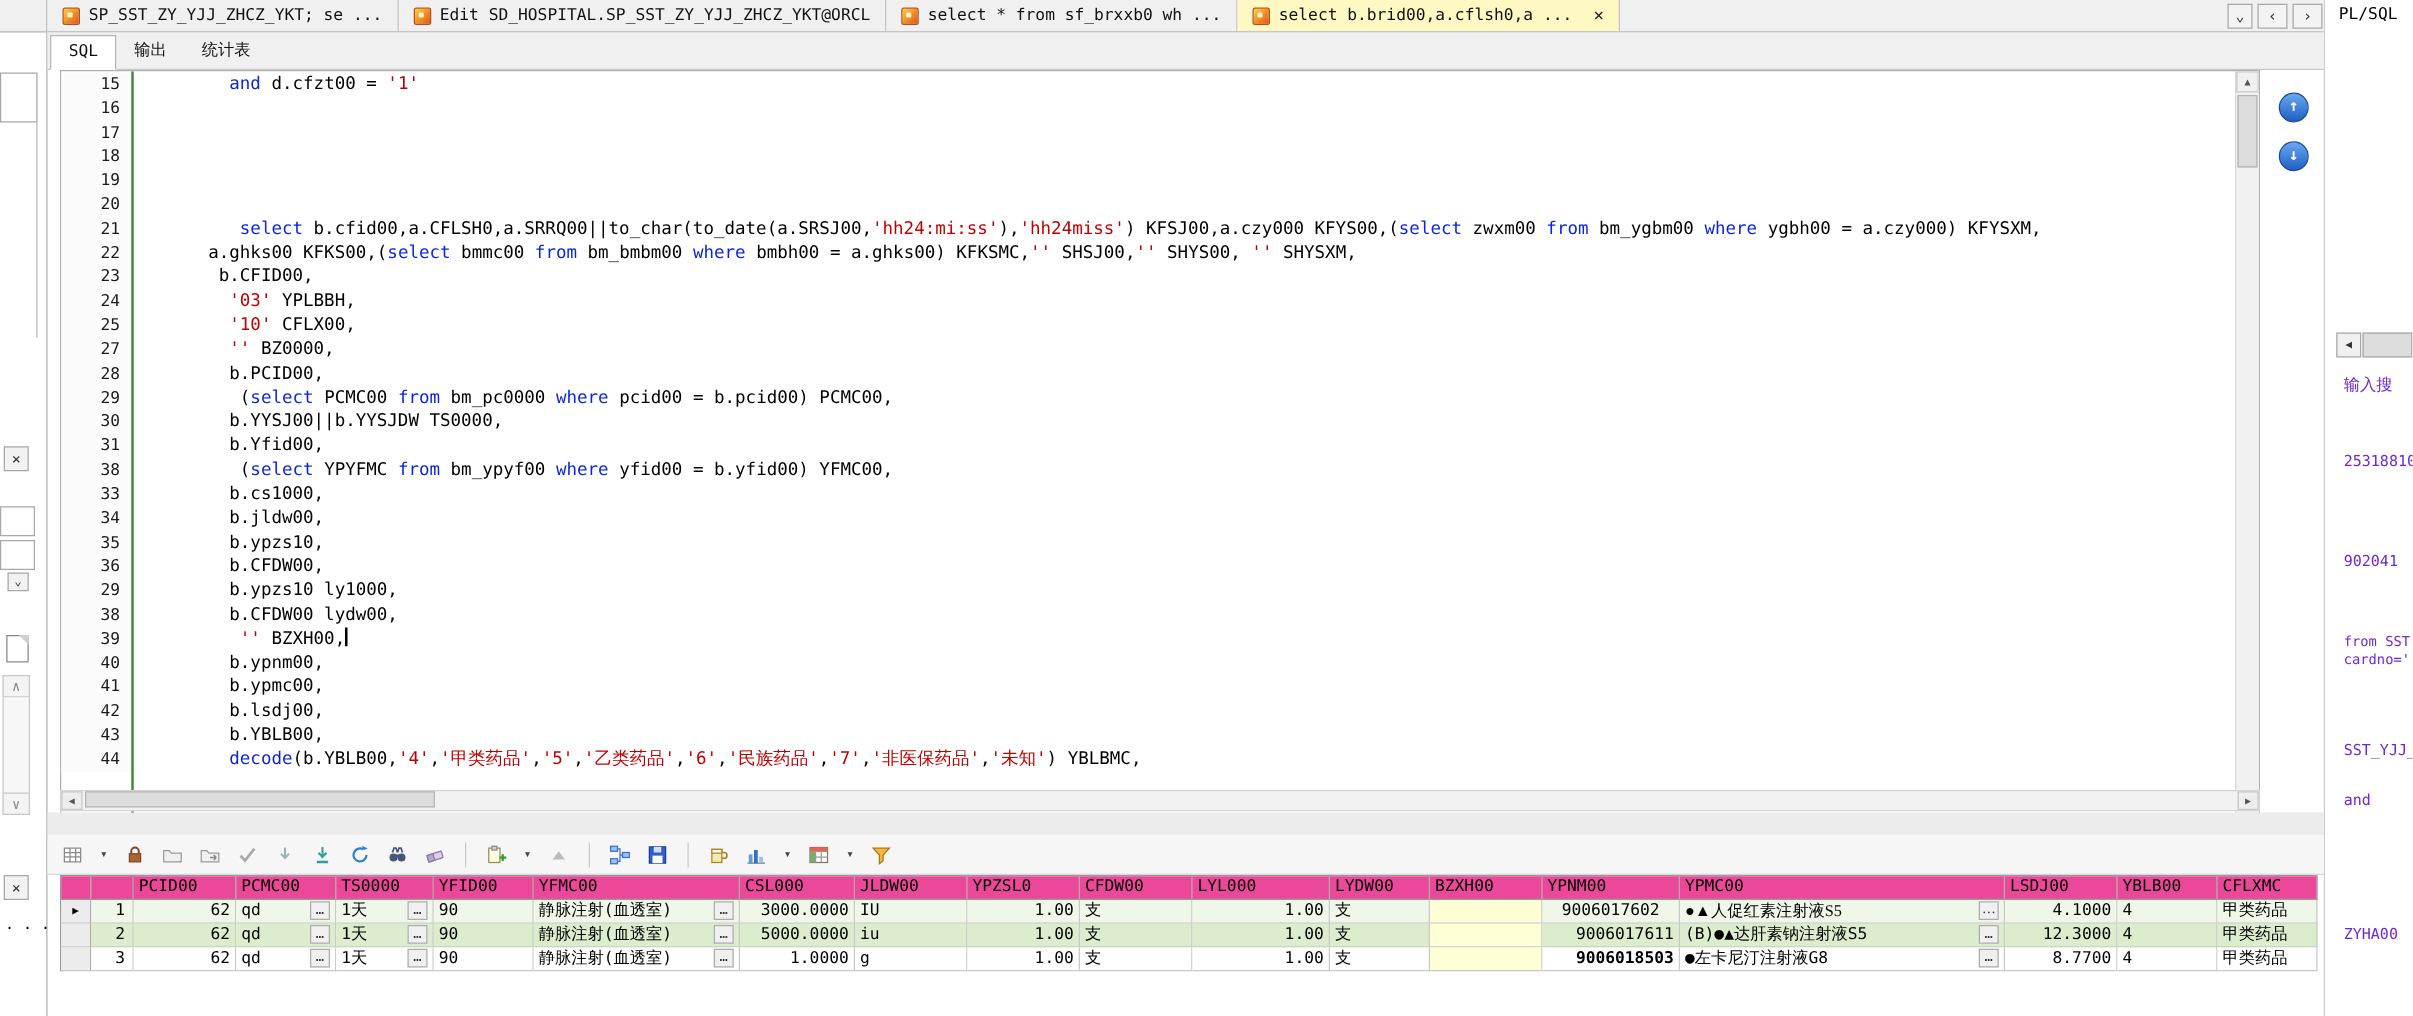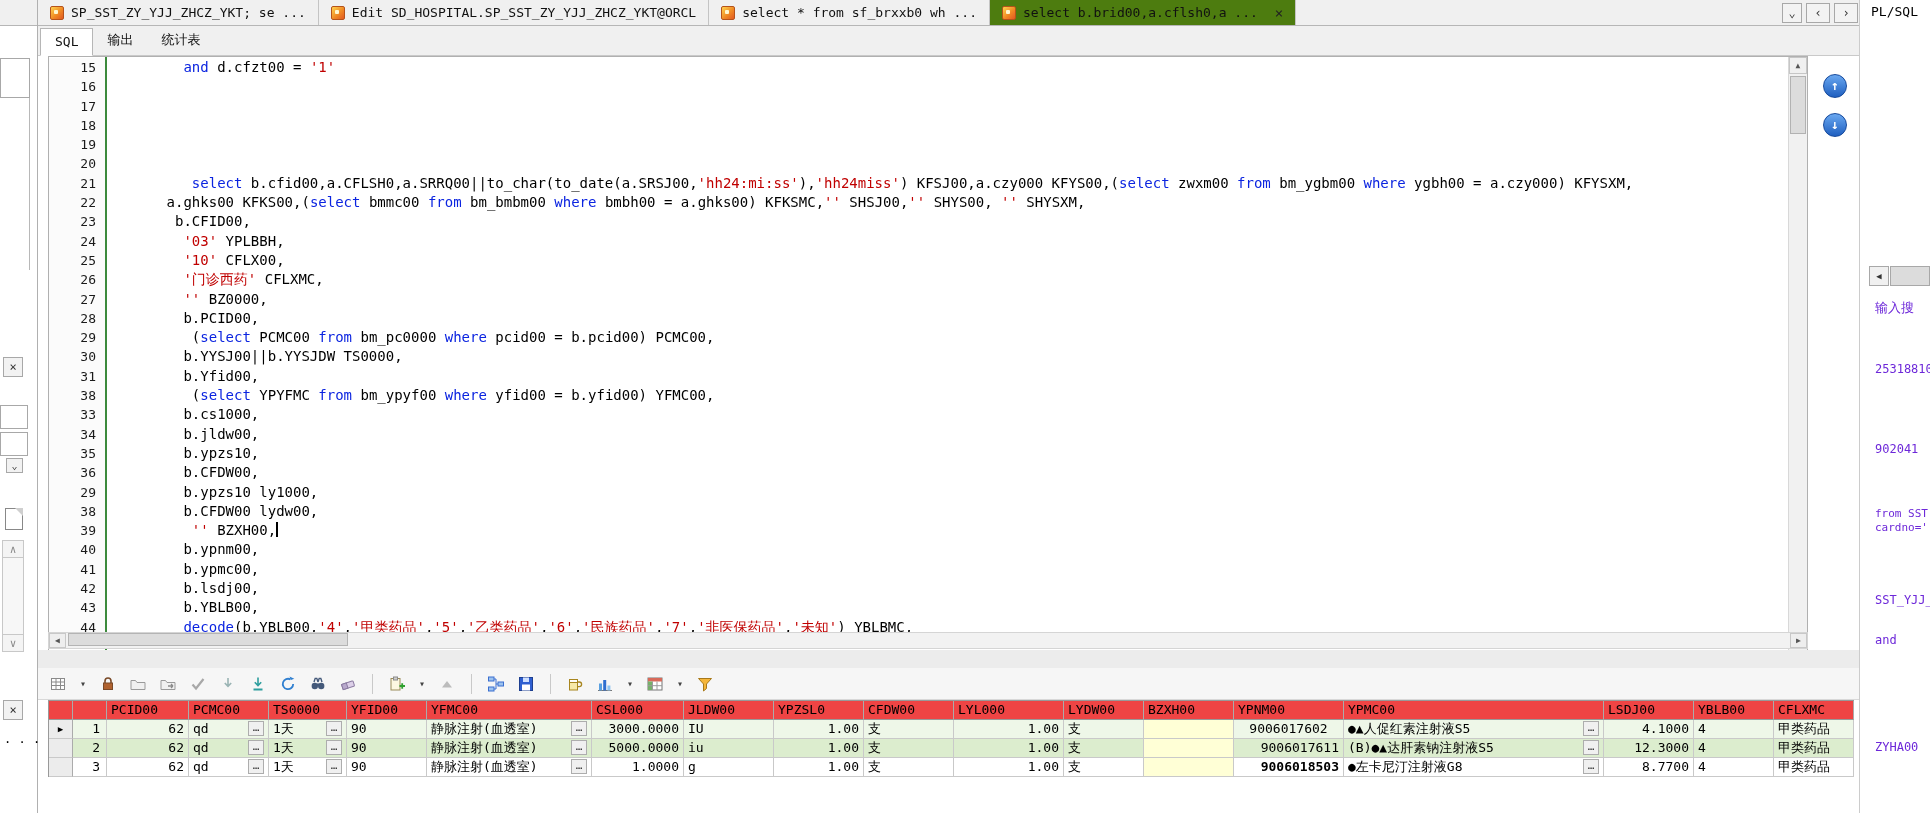--- a/index.html
+++ b/index.html
@@ -10,21 +10,21 @@
 
 #main{position:absolute;left:37px;top:0;width:1823px;height:813px;background:#fff;
       border-left:1px solid #b0b0b0;border-right:1px solid #cccccc}
 .corner{position:absolute;left:0;top:0;width:37px;height:26px;background:#f0f0f0;border-bottom:1px solid #b6b6b6}
 
 
 .tabbar{position:absolute;left:0;top:0;width:100%;height:26px;background:#f0f0f0;
         border-bottom:1px solid #b6b6b6;display:flex;overflow:hidden}
 .mditab{display:flex;align-items:center;gap:7px;padding:0 12px;border-right:1px solid #c4c4c4;
         font-size:13px;white-space:nowrap;color:#111}
-.mditab.active{background:#4d7c0f}
+.mditab.active{background:#fef9c3}
 .tabicon{width:14px;height:14px;flex:0 0 14px;border-radius:2px;position:relative;
          background:linear-gradient(135deg,#ffd34d,#f08a24 55%,#e25822);border:1px solid #b5521a}
 .tabicon:after{content:"";position:absolute;left:3px;top:3px;width:4px;height:4px;background:#fff7d0;border-radius:1px}
 .tabclose{margin-left:10px;font-size:14px;color:#222}
 .tabnav{position:absolute;top:3px;height:20px;display:flex;align-items:center;justify-content:center;
         background:#f3f3f3;border:1px solid #a8a8a8;font-size:12px;color:#333}
 #tn1{left:1744px;width:20px}#tn2{left:1768px;width:24px}#tn3{left:1796px;width:24px}
 
 
 .edittabs{position:absolute;left:0;top:26px;width:100%;height:30px;background:#f0f0f0;
@@ -60,21 +60,21 @@
           border-bottom:1px solid #d8d8d8;display:flex;align-items:center;padding-left:10px;gap:10px}
 .tbico{width:20px;height:20px;display:flex;align-items:center;justify-content:center}
 .tbsep{width:1px;height:20px;background:#c9c9c9;margin:0 4px}
 .tbdrop{width:10px;display:flex;align-items:center;justify-content:center;font-size:10px;color:#444}
 
 
 .grid{position:absolute;left:10px;top:700px;border-top:1px solid #999;border-left:1px solid #999}
 .grow{display:flex}
 .gc{height:19px;line-height:18px;font-size:13px;padding:0 4px;border-right:1px solid #c9c9c9;
     border-bottom:1px solid #c9c9c9;overflow:hidden;white-space:nowrap;background:#fff}
-.gh{background:#ef4444;border-right:1px solid #ababab;border-bottom:1px solid #999}
+.gh{background:#ec4899;border-right:1px solid #ababab;border-bottom:1px solid #999}
 .gsel2{background:#ececec;text-align:center;font-size:9px;padding:0;border-right:1px solid #ababab}
 .gnum{text-align:right;padding-right:6px}
 .right{text-align:right}
 .r0 .gc{background:#eef7e8}
 .r1 .gc{background:#dcedce}
 .r0 .gsel2,.r1 .gsel2{background:#ececec}
 .nullc{background:#ffffd6 !important}
 .ellip{float:right;width:16px;height:15px;line-height:11px;text-align:center;border:1px solid #adadad;
        background:#f0f0f0;font-size:11px;margin-top:1px;color:#333}
 
@@ -148,21 +148,20 @@
         <div class="cl"><span class="ln">16</span><span class="ct"></span></div>
         <div class="cl"><span class="ln">17</span><span class="ct"></span></div>
         <div class="cl"><span class="ln">18</span><span class="ct"></span></div>
         <div class="cl"><span class="ln">19</span><span class="ct"></span></div>
         <div class="cl"><span class="ln">20</span><span class="ct"></span></div>
         <div class="cl"><span class="ln">21</span><span class="ct"><span>         </span><span class="kw">select</span><span> b.cfid00,a.CFLSH0,a.SRRQ00||to_char(to_date(a.SRSJ00,</span><span class="st">'hh24:mi:ss'</span><span>),</span><span class="st">'hh24miss'</span><span>) KFSJ00,a.czy000 KFYS00,(</span><span class="kw">select</span><span> zwxm00 </span><span class="kw">from</span><span> bm_ygbm00 </span><span class="kw">where</span><span> ygbh00 = a.czy000) KFYSXM,</span></span></div>
         <div class="cl"><span class="ln">22</span><span class="ct"><span>      a.ghks00 KFKS00,(</span><span class="kw">select</span><span> bmmc00 </span><span class="kw">from</span><span> bm_bmbm00 </span><span class="kw">where</span><span> bmbh00 = a.ghks00) KFKSMC,</span><span class="st">''</span><span> SHSJ00,</span><span class="st">''</span><span> SHYS00, </span><span class="st">''</span><span> SHYSXM,</span></span></div>
         <div class="cl"><span class="ln">23</span><span class="ct"><span>       b.CFID00,</span></span></div>
         <div class="cl"><span class="ln">24</span><span class="ct"><span>        </span><span class="st">'03'</span><span> YPLBBH,</span></span></div>
         <div class="cl"><span class="ln">25</span><span class="ct"><span>        </span><span class="st">'10'</span><span> CFLX00,</span></span></div>
-        <div class="cl"><span class="ln">26</span><span class="ct"><span>        </span><span class="st">'门诊西药'</span><span> CFLXMC,</span></span></div>
         <div class="cl"><span class="ln">27</span><span class="ct"><span>        </span><span class="st">''</span><span> BZ0000,</span></span></div>
         <div class="cl"><span class="ln">28</span><span class="ct"><span>        b.PCID00,</span></span></div>
         <div class="cl"><span class="ln">29</span><span class="ct"><span>         (</span><span class="kw">select</span><span> PCMC00 </span><span class="kw">from</span><span> bm_pc0000 </span><span class="kw">where</span><span> pcid00 = b.pcid00) PCMC00,</span></span></div>
         <div class="cl"><span class="ln">30</span><span class="ct"><span>        b.YYSJ00||b.YYSJDW TS0000,</span></span></div>
         <div class="cl"><span class="ln">31</span><span class="ct"><span>        b.Yfid00,</span></span></div>
         <div class="cl"><span class="ln">38</span><span class="ct"><span>         (</span><span class="kw">select</span><span> YPYFMC </span><span class="kw">from</span><span> bm_ypyf00 </span><span class="kw">where</span><span> yfid00 = b.yfid00) YFMC00,</span></span></div>
         <div class="cl"><span class="ln">33</span><span class="ct"><span>        b.cs1000,</span></span></div>
         <div class="cl"><span class="ln">34</span><span class="ct"><span>        b.jldw00,</span></span></div>
         <div class="cl"><span class="ln">35</span><span class="ct"><span>        b.ypzs10,</span></span></div>
         <div class="cl"><span class="ln">36</span><span class="ct"><span>        b.CFDW00,</span></span></div>
@@ -346,21 +345,21 @@
         <div class="gc" style="flex: 0 0 80px; width: 80px;">90</div>
         <div class="gc" style="flex: 0 0 165px; width: 165px;">静脉注射(血透室)<span class="ellip">…</span></div>
         <div class="gc right" style="flex: 0 0 92px; width: 92px;">3000.0000</div>
         <div class="gc" style="flex: 0 0 90px; width: 90px;">IU</div>
         <div class="gc right" style="flex: 0 0 90px; width: 90px;">1.00</div>
         <div class="gc" style="flex: 0 0 90px; width: 90px;">支</div>
         <div class="gc right" style="flex: 0 0 110px; width: 110px;">1.00</div>
         <div class="gc" style="flex: 0 0 80px; width: 80px;">支</div>
         <div class="gc  nullc" style="flex: 0 0 90px; width: 90px;"></div>
         <div class="gc right" style="flex: 0 0 110px; width: 110px; text-align: center;">9006017602</div>
-        <div class="gc" style="flex: 0 0 260px; width: 260px;">●▲人促红素注射液S5<span class="ellip">…</span></div>
+        <div class="gc" style="flex: 0 0 260px; width: 260px; font-family: Liberation Serif, serif;">●▲人促红素注射液S5<span class="ellip">…</span></div>
         <div class="gc right" style="flex: 0 0 90px; width: 90px;">4.1000</div>
         <div class="gc" style="flex: 0 0 80px; width: 80px;">4</div>
         <div class="gc" style="flex: 0 0 80px; width: 80px;">甲类药品</div>
       </div>
       <div class="grow r1">
         <div class="gc gsel2" style="flex: 0 0 24px; width: 24px;"></div>
         <div class="gc gnum" style="flex: 0 0 34px; width: 34px;">2</div>
         <div class="gc right" style="flex: 0 0 82px; width: 82px;">62</div>
         <div class="gc" style="flex: 0 0 80px; width: 80px;">qd<span class="ellip">…</span></div>
         <div class="gc" style="flex: 0 0 78px; width: 78px;">1天<span class="ellip">…</span></div>

